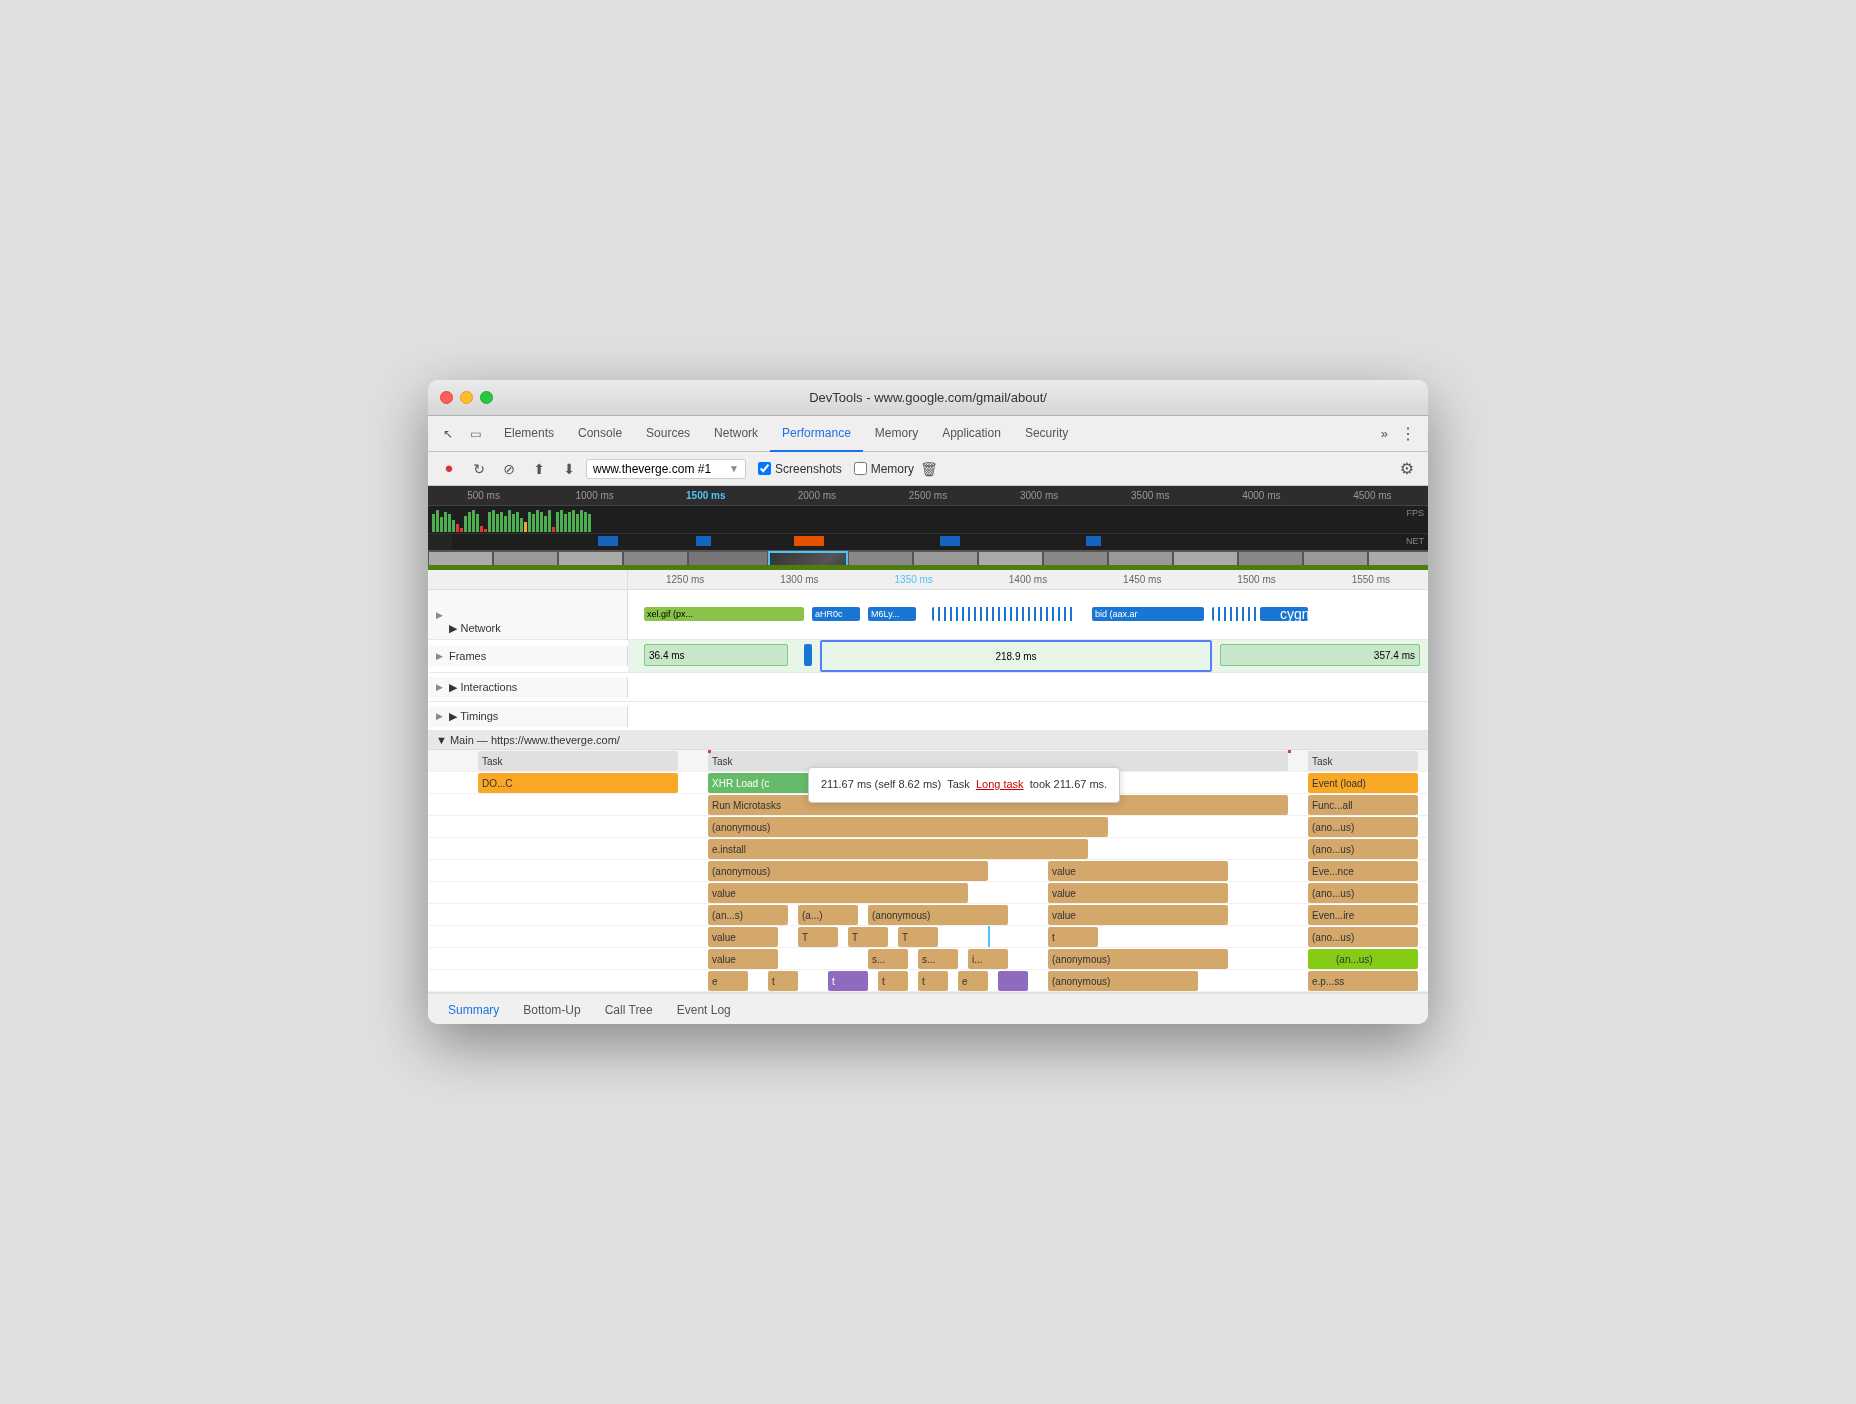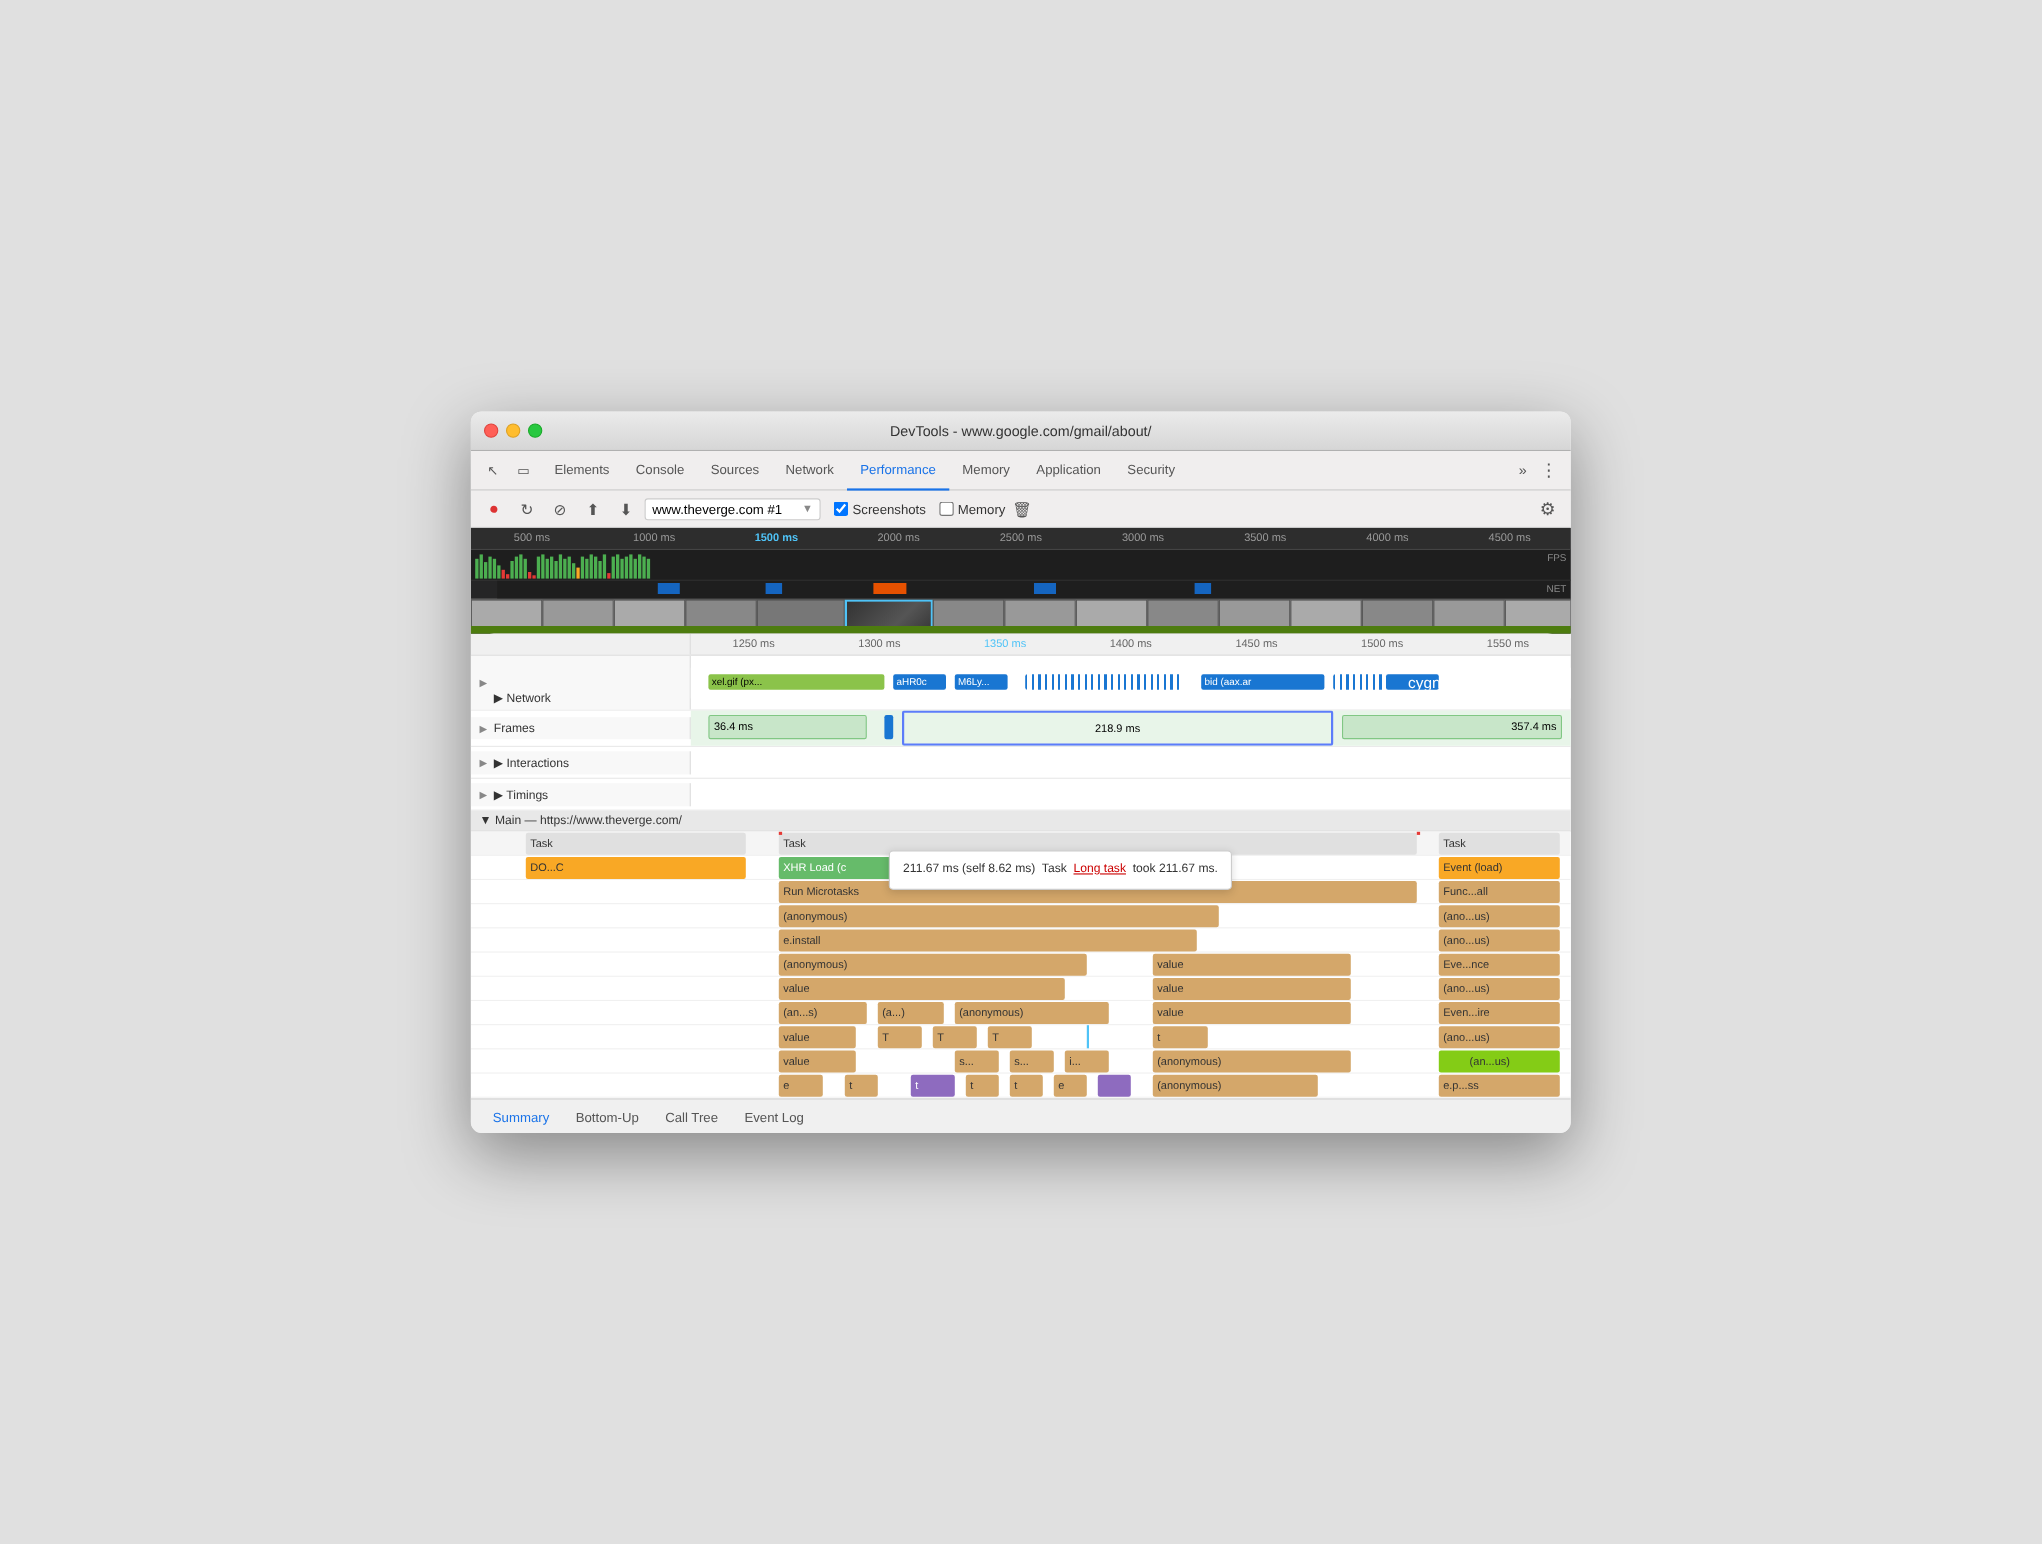--- a/index.html
+++ b/index.html
@@ -178,22 +178,22 @@
       align-items: center;
       justify-content: center;
       cursor: pointer;
       font-size: 16px;
       color: #555;
       border-radius: 3px;
     }
     
     .timeline-overview {
       background: #252526;
-      border-bottom: 7px solid #4d7c0f;
-      height: 96px;
+      border-bottom: 5px solid #4d7c0f;
+      height: 84px;
       position: relative;
       overflow: hidden;
     }
     .timeline-ruler {
       display: flex;
       height: 20px;
       background: #2d2d2d;
       border-bottom: 1px solid #444;
       align-items: center;
     }

